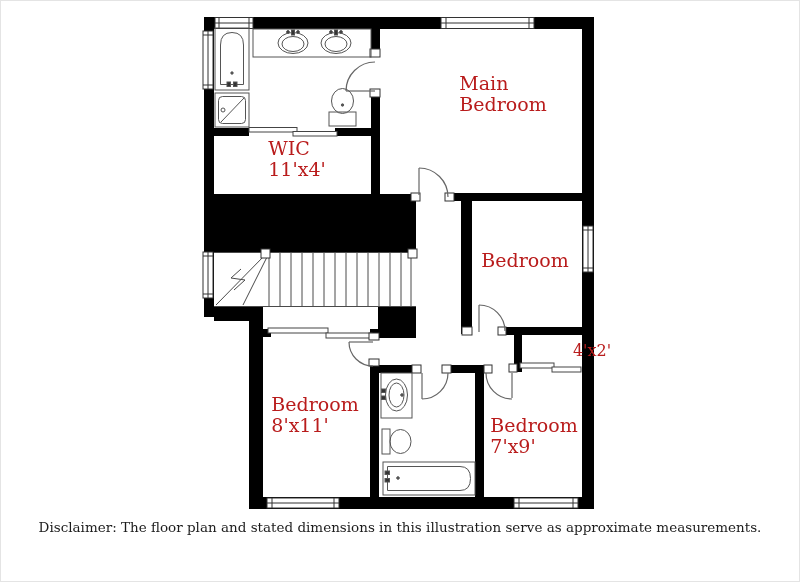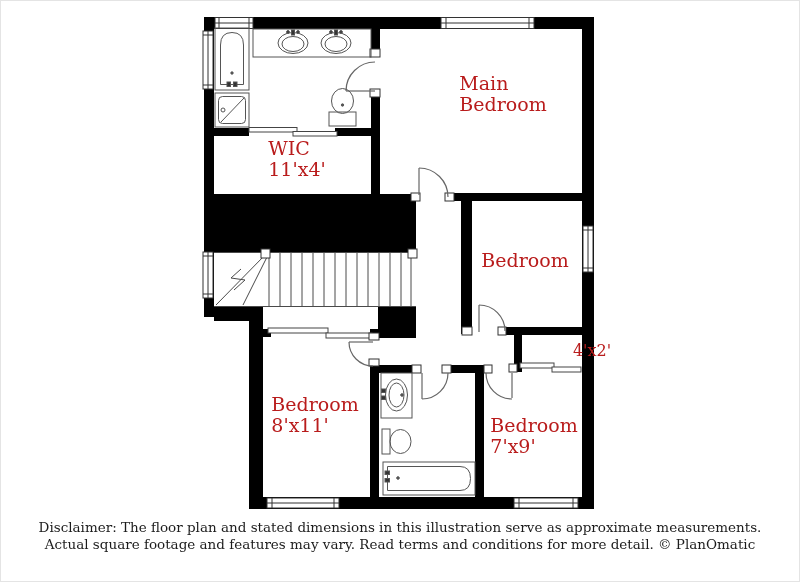--- a/index.html
+++ b/index.html
@@ -250,16 +250,15 @@
 <div class="room-label" style="left:533px;top:435px;">
   <span>Bedroom</span>
   <span>7'x9'</span>
 </div>
 <div class="room-label small" style="left:551px;top:350px;margin-left:40px;">
   <span>4'x2'</span>
 </div>
 
 <div id="disclaimer">
   <div>Disclaimer: The floor plan and stated dimensions in this illustration serve as approximate measurements.</div>
-  <div>Actual square footage and features may vary. Read terms and conditions for more detail. © PlanOmatic</div>
 </div>
 
 </div>
 
 </body></html>

